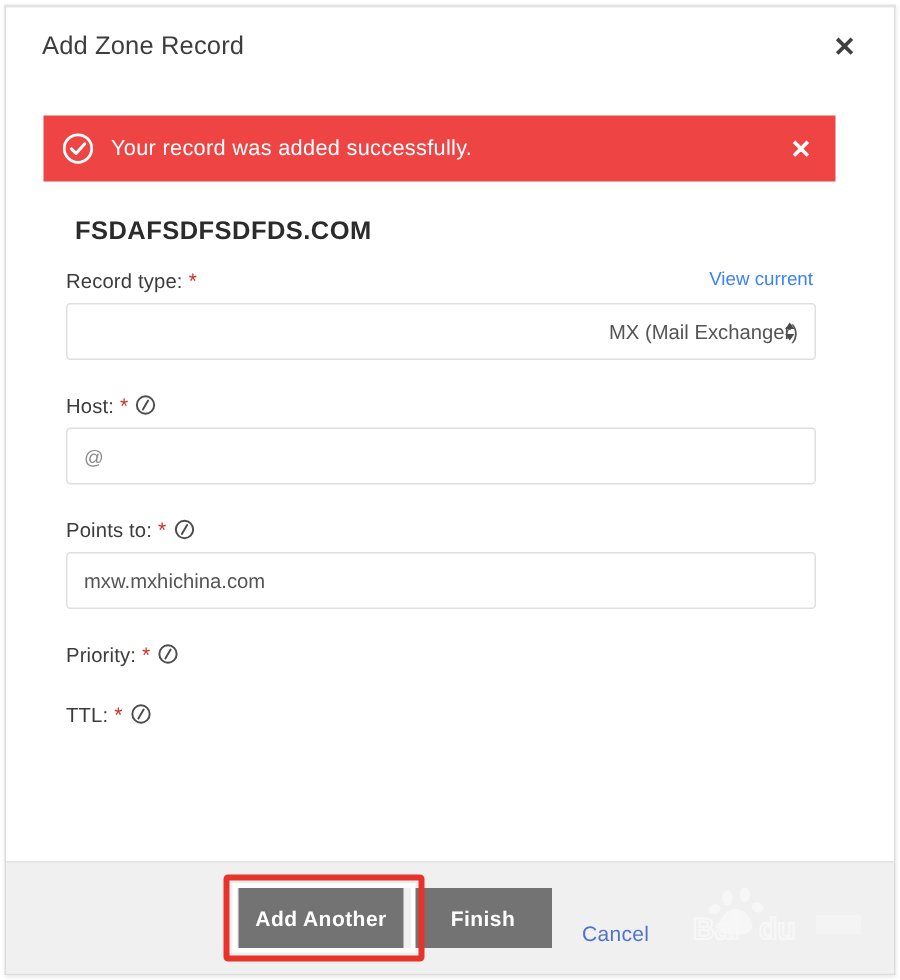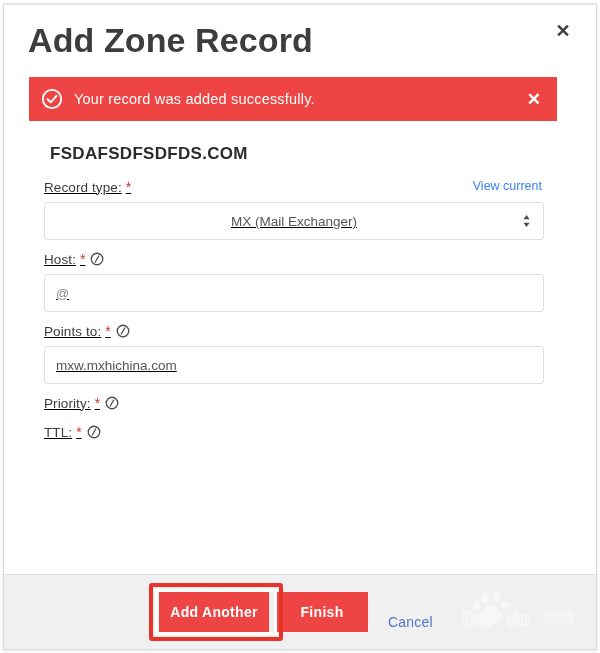--- a/index.html
+++ b/index.html
@@ -35,22 +35,22 @@
     position: relative;
     height: 572px;
     box-sizing: border-box;
   }
 
   
   .modal-title {
     position: absolute;
     left: 24px;
     top: 16px;
-    font-size: 34px;
-    font-weight: 700;
+    font-size: 17px;
+    font-weight: 400;
     color: #3d3d3d;
     letter-spacing: 0.1px;
     white-space: nowrap;
   }
   .modal-close {
     position: absolute;
     right: 22px;
     top: 15px;
     width: 22px;
     height: 22px;
@@ -112,21 +112,21 @@
     margin-left: 21px;
   }
 
   
   .form {
     position: absolute;
     left: 40px;
     top: 172px;
     width: 500px;
   }
-  .field { position: relative; margin-bottom: 9px; text-decoration: underline; }
+  .field { position: relative; margin-bottom: 20px; }
   .field-label-row {
     display: flex;
     align-items: center;
     height: 20px;
     margin-bottom: 5px;
   }
   .field-label {
     font-size: 13.5px;
     color: #3c3c3c;
     letter-spacing: 0.1px;
@@ -166,21 +166,21 @@
     padding: 0 11px;
     display: flex;
     align-items: center;
     outline: none;
   }
   .ctrl.focused { border: 1px solid #a3a3a3; border-radius: 2px; }
   .ctrl.narrow  { width: 495px; }
 
   .select {
     position: relative;
-    justify-content: center;
+    justify-content: flex-end;
   }
   .select .stepper {
     position: absolute;
     right: 12px;
     top: 50%;
     transform: translateY(-50%);
     width: 9px;
     height: 16px;
     display: block;
   }
@@ -203,21 +203,21 @@
   }
   .footer-inner {
     position: absolute;
     left: 155px;
     top: 17px;
     display: flex;
     align-items: center;
   }
   .btn {
     border: none;
-    background: #ef4444;
+    background: #737373;
     color: #ffffff;
     font-family: "Liberation Sans", sans-serif;
     font-size: 14px;
     font-weight: 700;
     letter-spacing: 0.3px;
     height: 40px;
     cursor: pointer;
     display: flex;
     align-items: center;
     justify-content: center;

